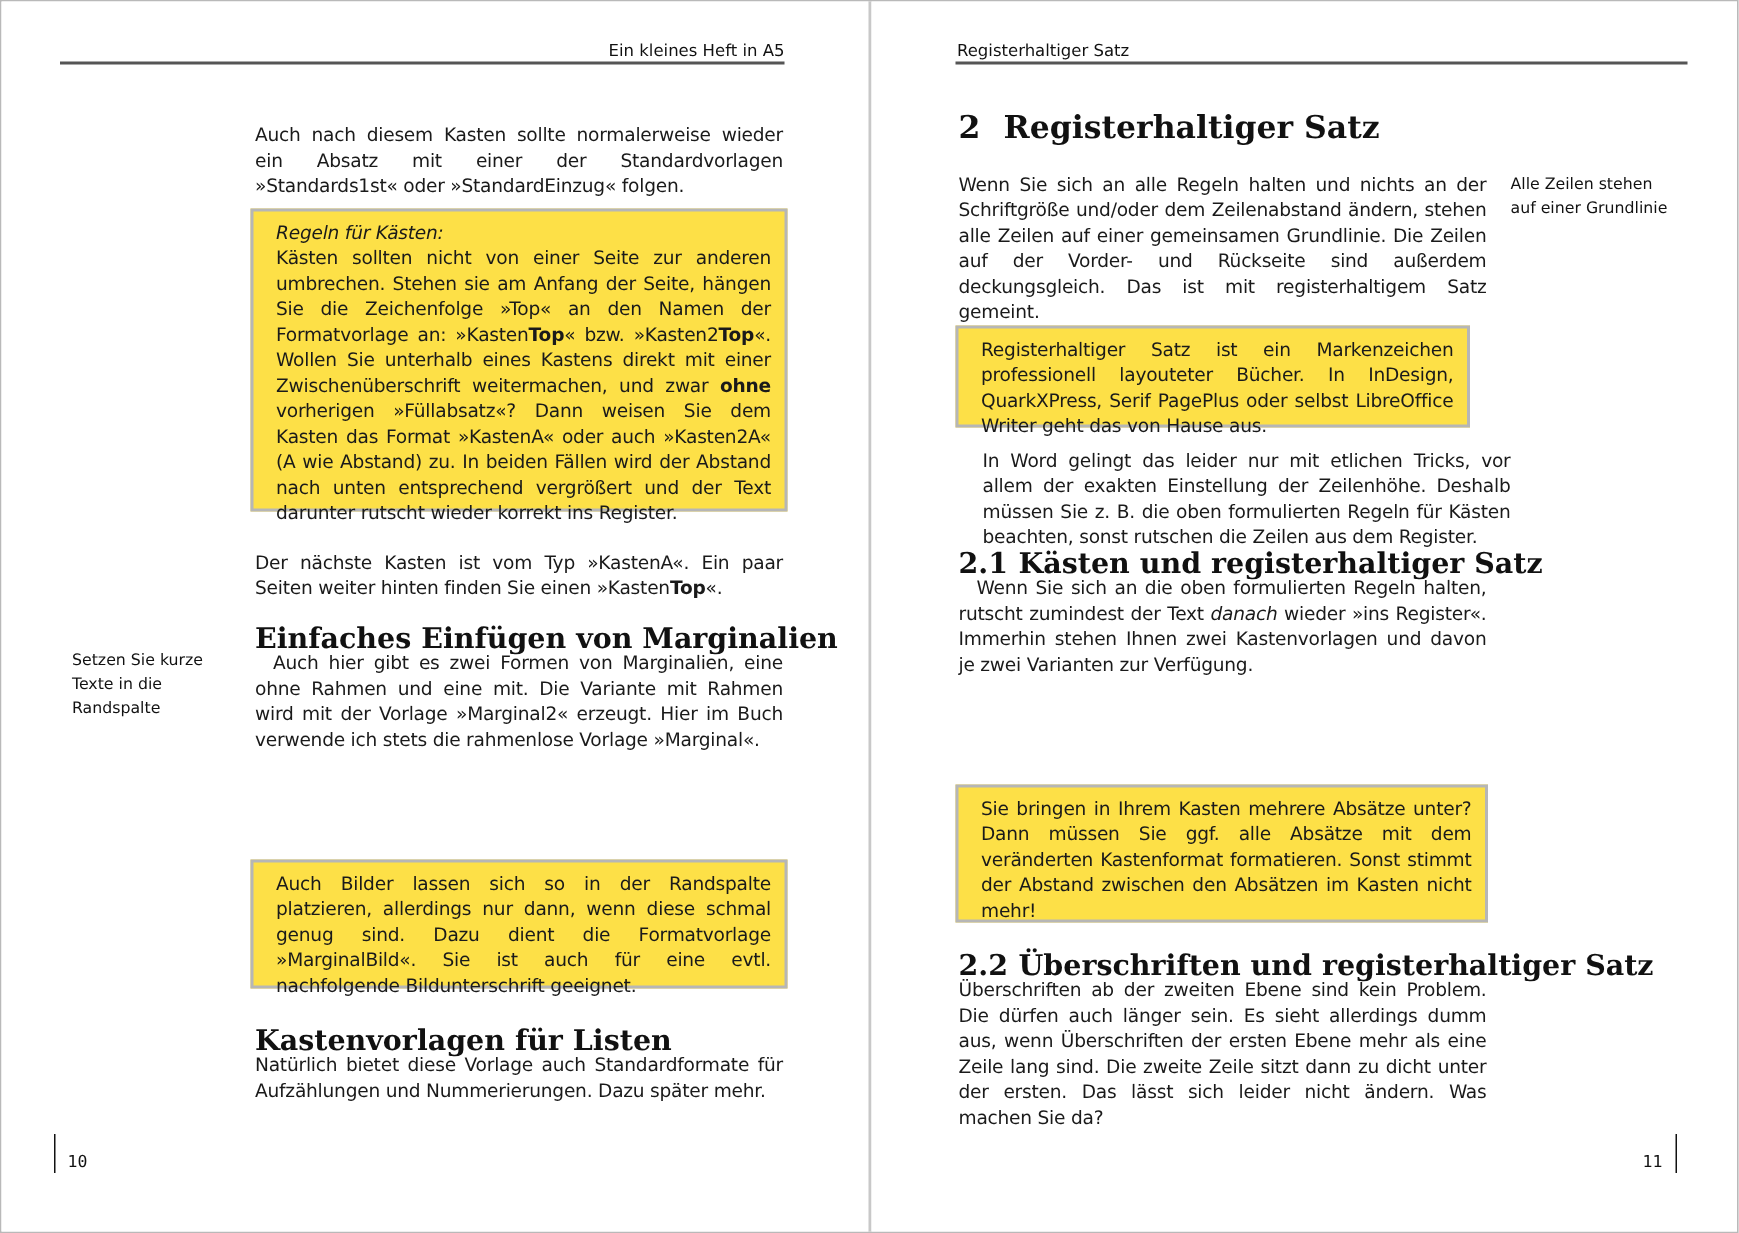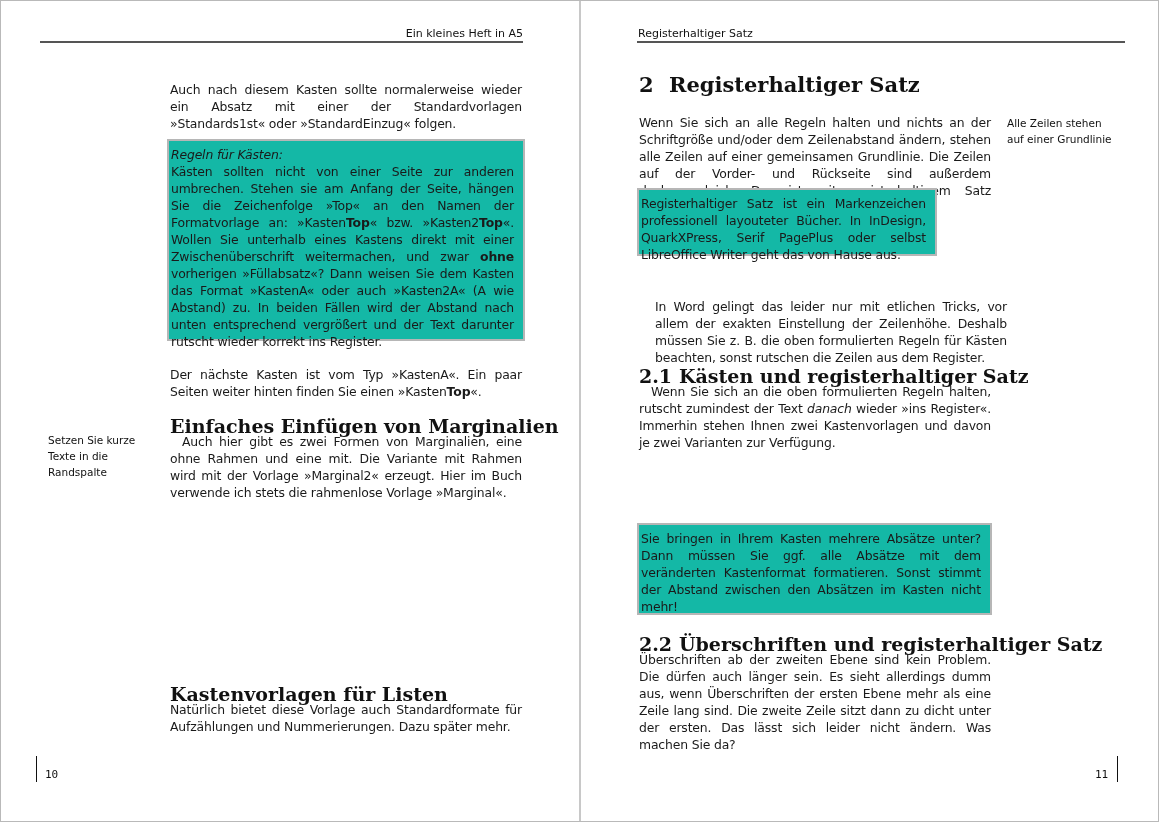--- a/index.html
+++ b/index.html
@@ -26,22 +26,22 @@
 
   .body-text {
     position: absolute; font-size: 12.4px; line-height: 17px; text-align: justify;
     letter-spacing: -0.15px;
   }
   .body-text p { margin: 0; }
   .indent { text-indent: 12px; }
   .lastline-left { text-align-last: left; }
 
   .box {
-    position: absolute; background: #14b8a6; border: 2px solid #b6b6b6;
-    box-sizing: border-box; padding: 5px 9px 5px 2px;
+    position: absolute; background: #fde047; border: 2px solid #b6b6b6;
+    box-sizing: border-box; padding: 5px 9px 5px 15px;
     font-size: 12.4px; line-height: 17px; text-align: justify; letter-spacing: -0.15px;
   }
   .box p { margin: 0; }
   .box .title { font-style: italic; }
 
   .serif-h {
     position: absolute; font-family: "DejaVu Serif", serif; font-weight: bold;
     font-size: 19px; color: #111;
   }
   .h1 {
@@ -75,40 +75,43 @@
     </div>
 
     <div class="body-text lastline-left" style="left:169px; top:365px; width:352px;"><span>Der nächste Kasten ist vom Typ »KastenA«. Ein paar Seiten weiter hinten finden Sie einen »Kasten</span><b>Top</b><span>«.</span></div>
 
     <div class="serif-h" style="left:169px; top:414px;">Einfaches Einfügen von Marginalien</div>
     <div class="body-text" style="left:169px; top:432px; width:352px;">
       <p class="indent lastline-left">Auch hier gibt es zwei Formen von Marginalien, eine ohne Rahmen und eine mit. Die Variante mit Rahmen wird mit der Vorlage »Marginal2« erzeugt. Hier im Buch verwende ich stets die rahmenlose Vorlage »Marginal«.</p>
     </div>
     <div class="margin-note" style="left:47px; top:431px; width:96px;">Setzen Sie kurze Texte in die Randspalte</div>
 
+    <div class="box" style="left:166px; top:572px; width:358px; height:86px;">
+      <p class="lastline-left">Auch Bilder lassen sich so in der Randspalte platzieren, allerdings nur dann, wenn diese schmal genug sind. Dazu dient die Formatvorlage »MarginalBild«. Sie ist auch für eine evtl. nachfolgende Bildunterschrift geeignet.</p>
+    </div>
 
     <div class="serif-h" style="left:169px; top:682px;">Kastenvorlagen für Listen</div>
     <div class="body-text lastline-left" style="left:169px; top:700px; width:352px;">Natürlich bietet diese Vorlage auch Standardformate für Aufzählungen und Nummerierungen. Dazu später mehr.</div>
 
     <div class="pn-bar" style="left:35px; top:755px;"></div>
     <div class="page-num" style="left:44px; top:767px;">10</div>
   </div>
 
   <div class="spine"></div>
 
   <div class="page right">
     <div class="header-text" style="left:57px; top:26px;">Registerhaltiger Satz</div>
     <div class="header-rule" style="left:56px; width:488px; top:40px;"></div>
 
     <div class="h1" style="left:58px; top:71px;"><span class="num">2</span><span>Registerhaltiger Satz</span></div>
 
     <div class="body-text lastline-left" style="left:58px; top:113px; width:352px;">Wenn Sie sich an alle Regeln halten und nichts an der Schriftgröße und/oder dem Zeilenabstand ändern, stehen alle Zeilen auf einer gemeinsamen Grundlinie. Die Zeilen auf der Vorder- und Rückseite sind außerdem deckungsgleich. Das ist mit registerhaltigem Satz gemeint.</div>
     <div class="margin-note" style="left:426px; top:114px; width:112px;">Alle Zeilen stehen auf einer Grundlinie</div>
 
-    <div class="box" style="left:56px; top:187px; width:300px; height:68px;">
+    <div class="box" style="left:56px; top:216px; width:343px; height:68px;">
       <p class="lastline-left">Registerhaltiger Satz ist ein Markenzeichen professionell layouteter Bücher. In InDesign, QuarkXPress, Serif PagePlus oder selbst LibreOffice Writer geht das von Hause aus.</p>
     </div>
 
     <div class="body-text lastline-left" style="left:58px; top:297px; width:352px;margin-left:16px;">In Word gelingt das leider nur mit etlichen Tricks, vor allem der exakten Einstellung der Zeilenhöhe. Deshalb müssen Sie z. B. die oben formulierten Regeln für Kästen beachten, sonst rutschen die Zeilen aus dem Register.</div>
 
     <div class="serif-h" style="left:58px; top:364px;"><span class="h2num">2.1</span><span>Kästen und registerhaltiger Satz</span></div>
     <div class="body-text" style="left:58px; top:382px; width:352px;">
       <p class="indent lastline-left"><span>Wenn Sie sich an die oben formulierten Regeln halten, rutscht zumindest der Text </span><i>danach</i><span> wieder »ins Register«. Immerhin stehen Ihnen zwei Kastenvorlagen und davon je zwei Varianten zur Verfügung.</span></p>
     </div>
 

